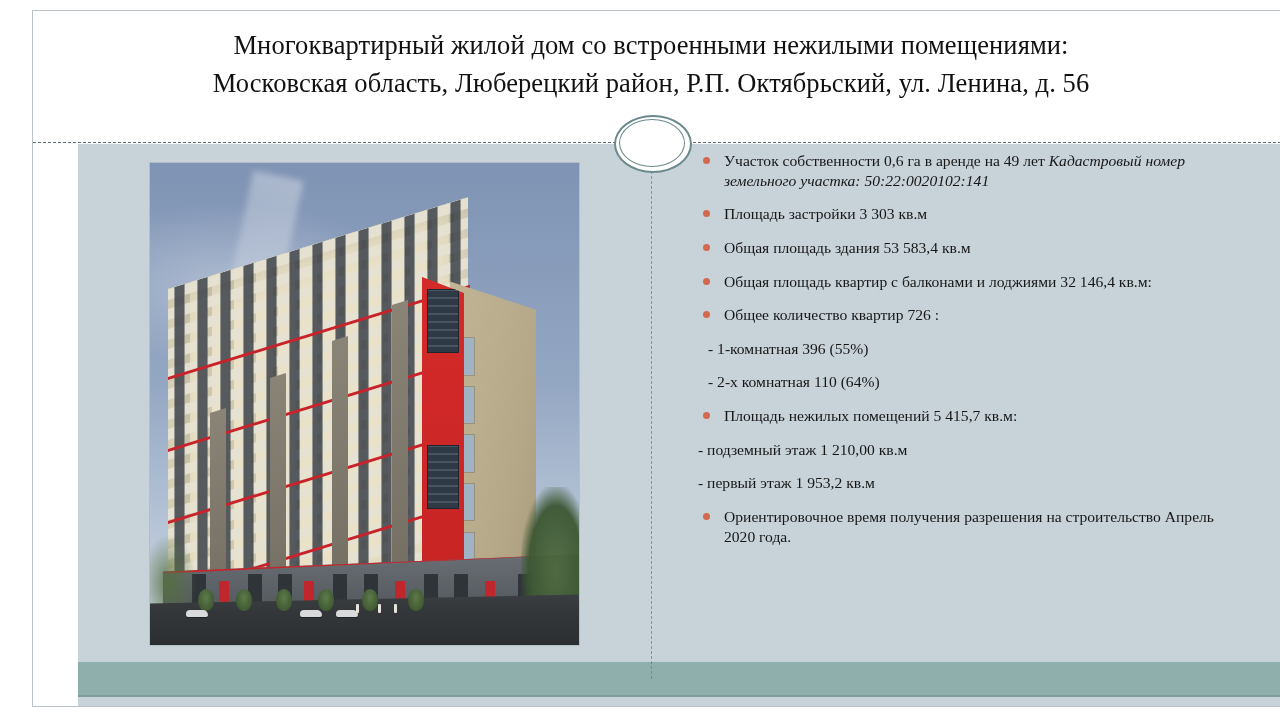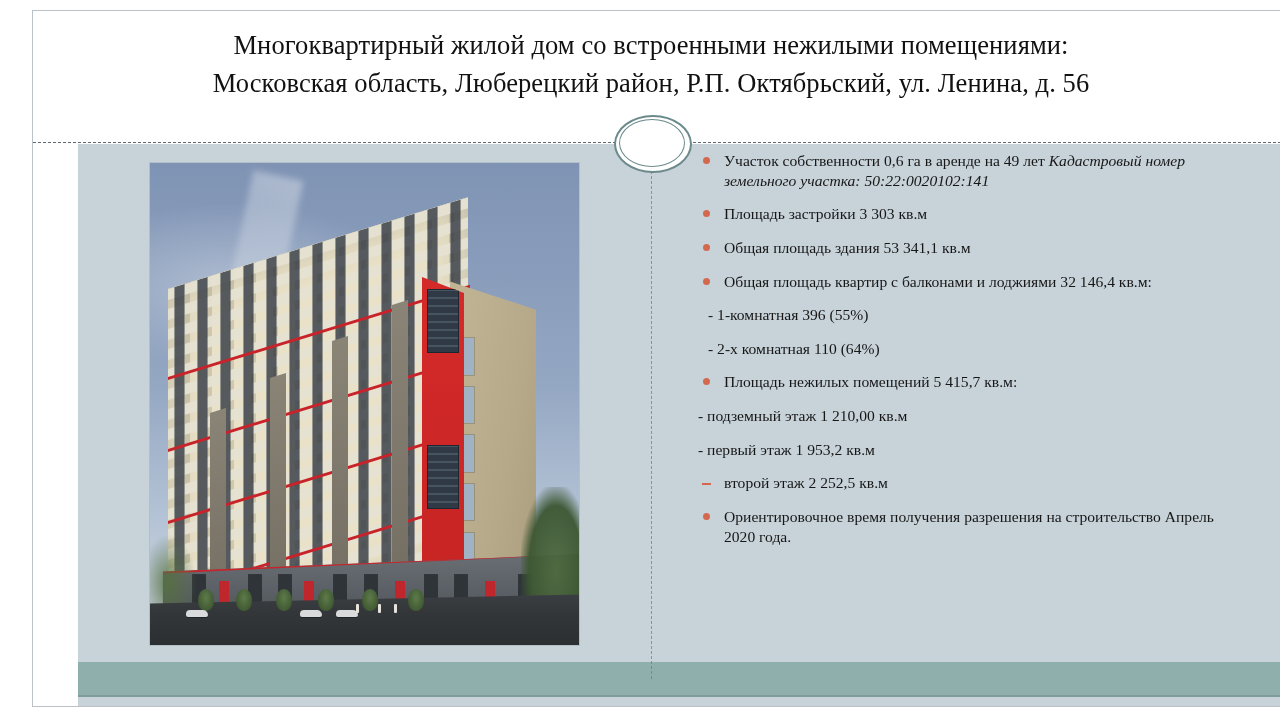--- a/index.html
+++ b/index.html
@@ -421,35 +421,35 @@
   </div>
 
   <div id="content">
 
     <div class="item dotted">
       <span>Участок собственности 0,6 га в аренде на 49 лет </span><i>Кадастровый</i> <i>номер земельного участка: 50:22:0020102:141</i>
     </div>
 
     <div class="item dotted">Площадь застройки 3 303 кв.м</div>
 
-    <div class="item dotted">Общая площадь здания 53 341,1 кв.м</div>
+    <div class="item dotted">Общая площадь здания 53 583,4 кв.м</div>
 
     <div class="item dotted">Общая площадь квартир с балконами и лоджиями 32 146,4 кв.м:</div>
 
+    <div class="item dotted">Общее количество квартир 726 :</div>
 
 
     <div class="item plain">- 1-комнатная 396 (55%)</div>
 
     <div class="item plain">- 2-х комнатная 110 (64%)</div>
 
     <div class="item dotted">  Площадь нежилых помещений 5 415,7 кв.м:</div>
 
     <div class="item plain-indent">- подземный этаж  1 210,00 кв.м</div>
 
     <div class="item plain-indent">- первый этаж 1 953,2 кв.м</div>
 
-    <div class="item dash-coral">второй этаж  2 252,5 кв.м</div>
 
     <div class="item dotted">Ориентировочное время получения разрешения на строительство Апрель 2020 года.</div>
 
   </div>
 
 </div>
 
 </body></html>

